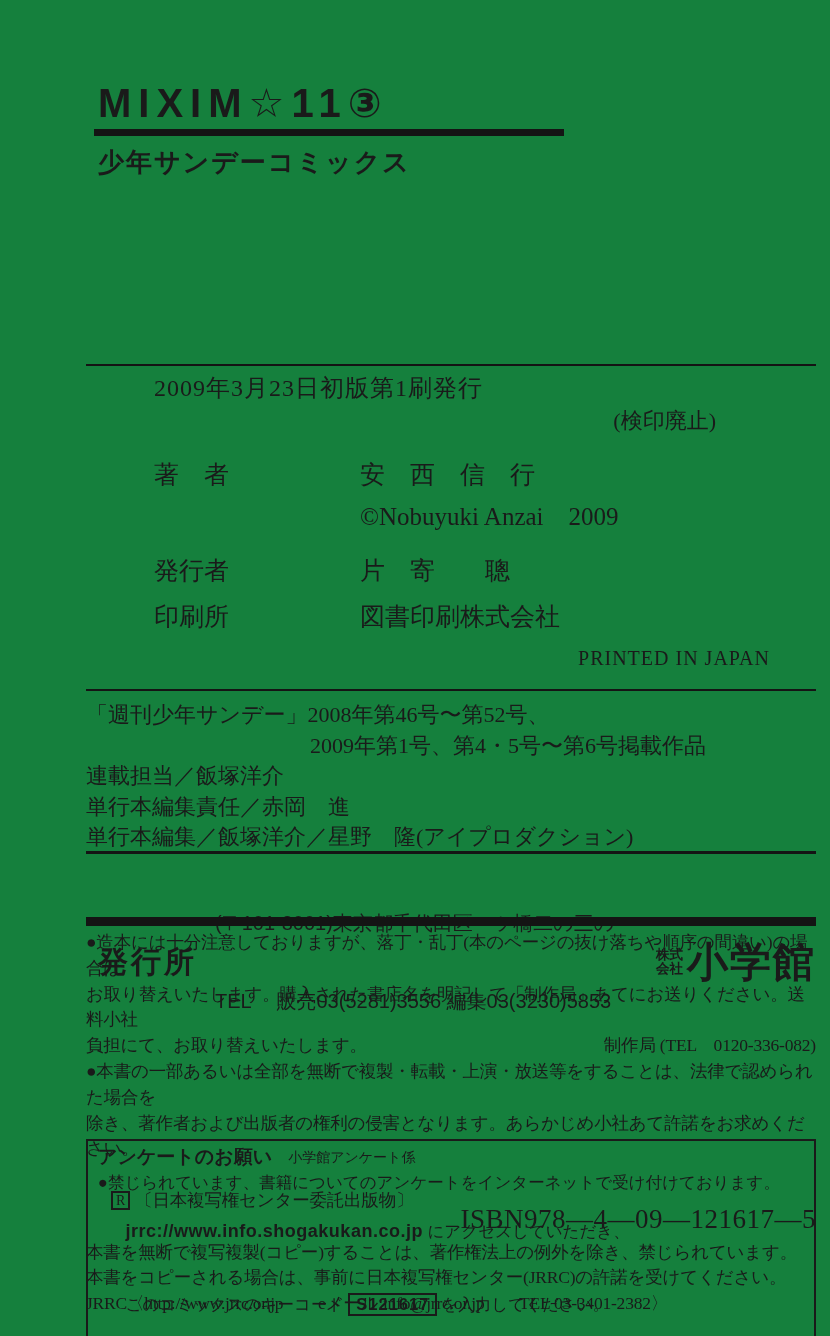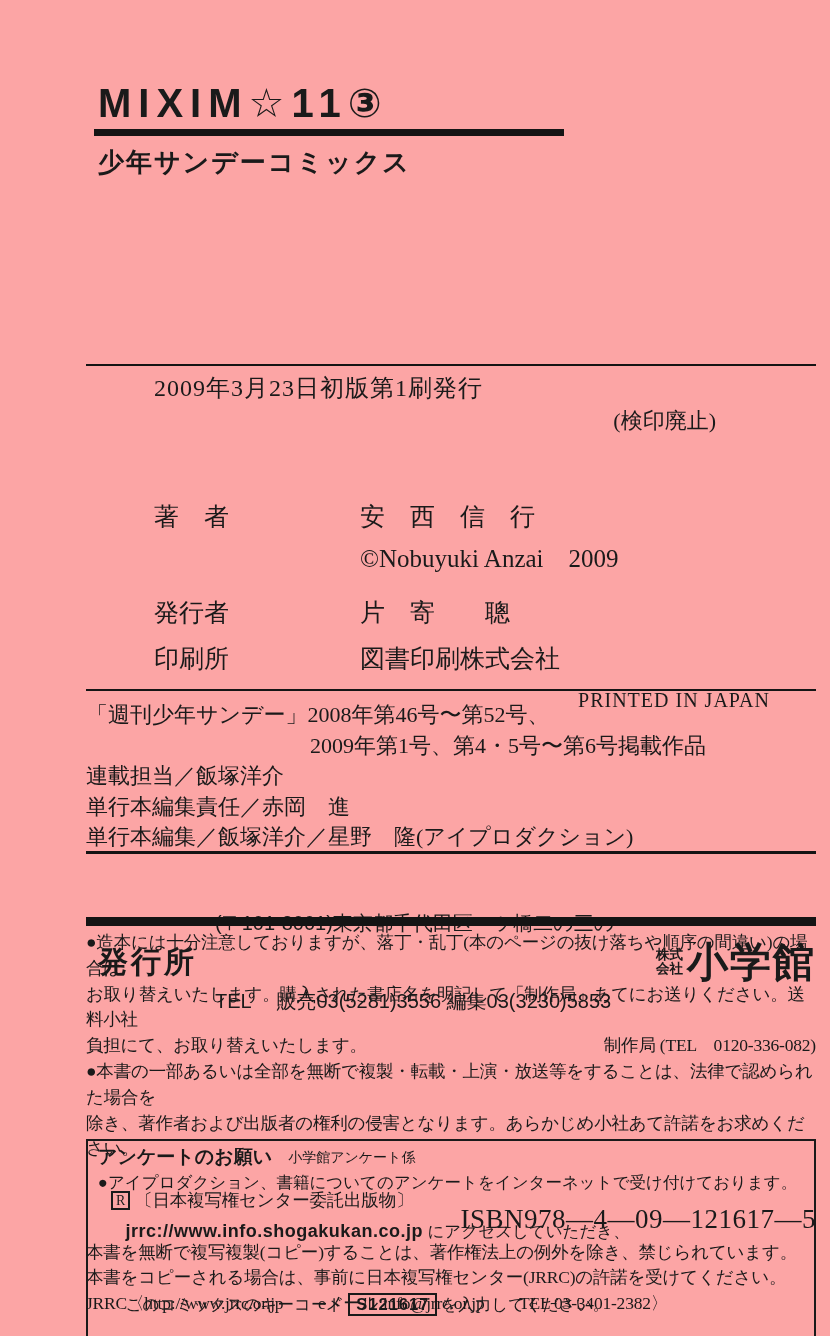--- a/index.html
+++ b/index.html
@@ -1,19 +1,19 @@
 <!DOCTYPE html>
 <html><head>
 <meta charset="utf-8">
 <style>
   html,body{margin:0;padding:0;background:#e8e8e8;}
   .page{
     position:relative;
     width:830px;height:1336px;
-    background:#fca5a5;
+    background:#15803d;
     color:#1a1a1a;
     font-family:"Liberation Serif","DejaVu Serif",serif;
     overflow:hidden;
     margin:0 auto;
   }
   .sec{position:absolute;left:86px;right:14px;}
   .sans{font-family:"Liberation Sans","DejaVu Sans",sans-serif;}
   .pre{white-space:pre-wrap;}
 
   
@@ -27,21 +27,21 @@
   #rule-top{top:364px;}
   #rule-mid{top:689px;}
   #rule-bold{top:851px;height:3px;}
   #rule-heavy{top:917px;height:9px;}
 
   
   #date-line{top:372px;font-size:24px;letter-spacing:1px;padding-left:68px;}
   #inspection-note{top:406px;font-size:22px;text-align:right;padding-right:100px;}
 
   
-  #credits{top:500px;font-size:25px;}
+  #credits{top:458px;font-size:25px;}
   .crow{display:flex;padding-left:68px;}
   .clabel{width:206px;flex:none;}
   .cvalue{white-space:pre-wrap;}
   .copyright-line{padding-left:274px;margin-top:9px;margin-bottom:21px;font-size:25px;}
   .crow.publisher{margin-bottom:13px;}
   .printed-in{text-align:right;padding-right:46px;font-size:20px;letter-spacing:1px;margin-top:14px;}
 
   
   #serial-block{top:700px;font-size:22px;line-height:30.5px;}
   .serial-indent{padding-left:224px;}
@@ -149,21 +149,21 @@
     <div class="nline">本書を無断で複写複製(コピー)することは、著作権法上の例外を除き、禁じられています。</div>
     <div class="nline">本書をコピーされる場合は、事前に日本複写権センター(JRRC)の許諾を受けてください。</div>
     <div class="nline">JRRC〈http://www.jrrc.or.jp　　eメール:info@jrrc.or.jp　　TEL 03-3401-2382〉</div>
   </div>
 
   <div class="sec" id="survey-box">
     <div class="survey-head-row">
       <span class="survey-heading">アンケートのお願い</span>
       <span class="survey-subheading">小学館アンケート係</span>
     </div>
-    <div class="nline">●アイプロダクション、書籍についてのアンケートをインターネットで受け付けております。</div>
+    <div class="nline">●禁じられています、書籍についてのアンケートをインターネットで受け付けております。</div>
     <div class="nline">
       <span class="survey-url">jrrc://www.info.shogakukan.co.jp</span><span> にアクセスしていただき、</span>
     </div>
     <div class="nline">
       <span>このコミックスのキーコード</span><span class="keycode-box">S121617</span><span>を入力してください。</span>
     </div>
 
   </div>
 
   <div class="sec" id="isbn-line">ISBN978—4—09—121617—5</div>

